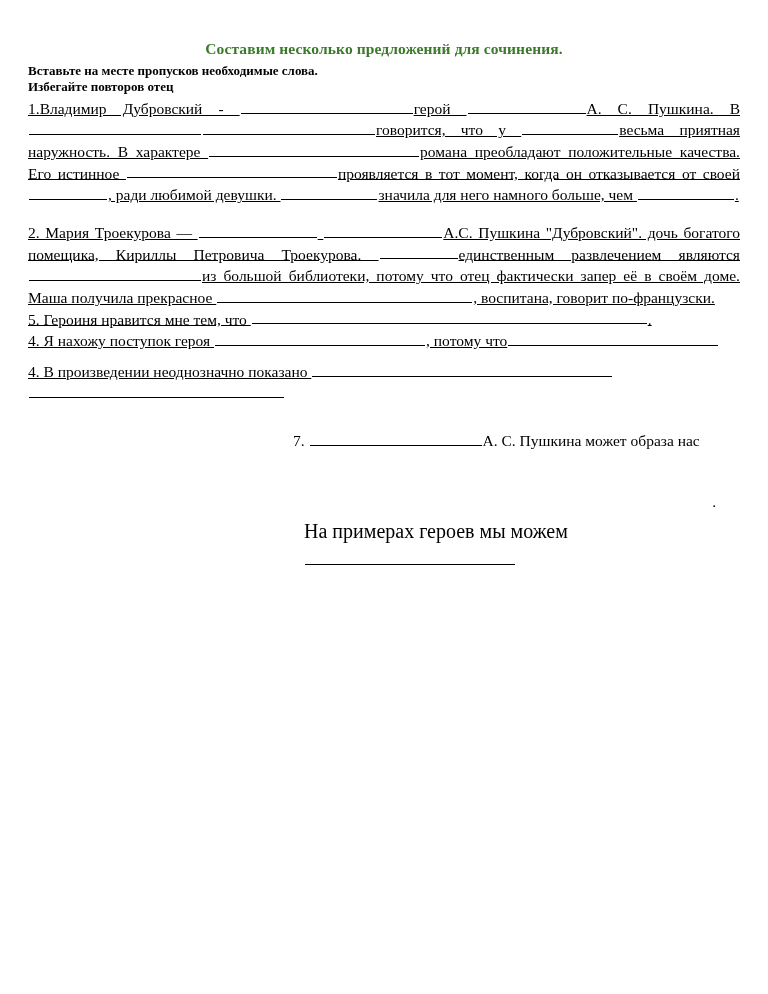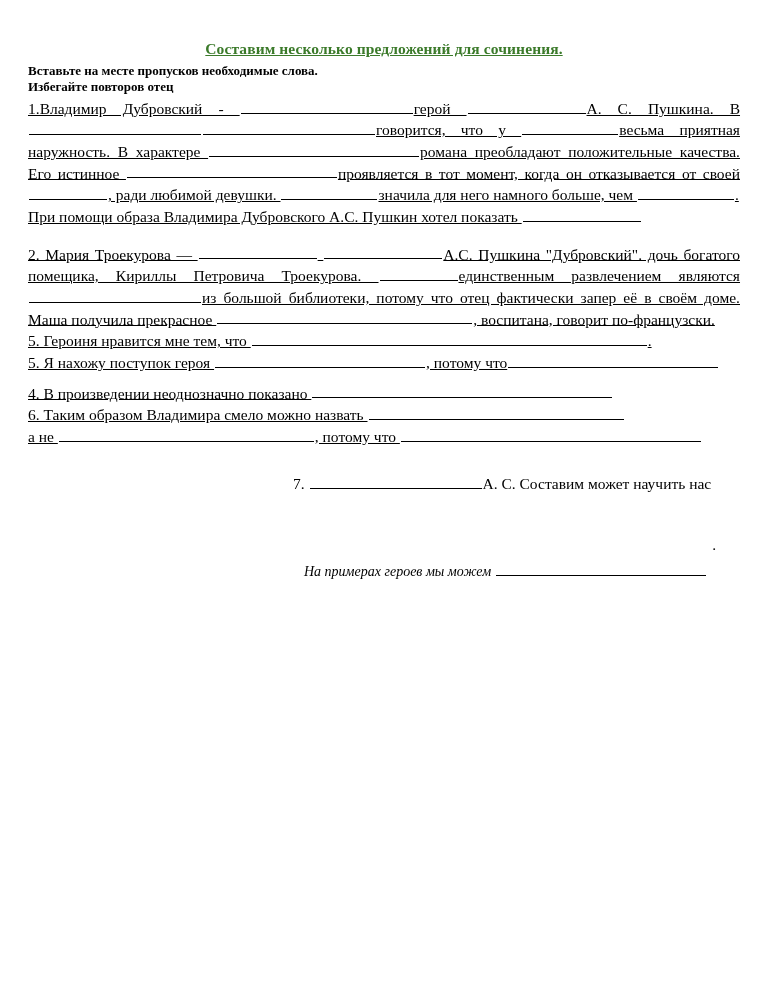--- a/index.html
+++ b/index.html
@@ -22,21 +22,20 @@
     padding: 40px 28px 0 28px;
   }
   .doc-title {
     text-align: center;
     color: #3b7a2a;
     font-weight: bold;
     font-size: 15.5px;
     letter-spacing: 0.1px;
     margin: 0 0 4px 0;
     line-height: 1.2;
-    text-decoration: underline;
   }
   .instruction {
     font-weight: bold;
     font-size: 13px;
     line-height: 1.28;
     margin: 2px 0 2px 0;
     text-align: justify;
     text-align-last: left;
   }
   .instruction .line2 {
@@ -78,77 +77,70 @@
     line-height: 1.35;
   }
   .dot-right {
     text-align: right;
     padding-right: 24px;
     font-size: 15.5px;
     line-height: 1;
   }
   .final-line {
     padding-left: 276px;
-    font-size: 14px;
+    font-size: 20px;
     line-height: 1.35;
-    font-style: italic;
   }
 </style>
 </head>
 <body>
 
 <div class="page">
 
   <div class="doc-title">Составим несколько предложений для сочинения.</div>
 
   <div class="instruction">
     <span>Вставьте на месте пропусков необходимые слова.</span>
     <span class="line2">Избегайте повторов отец</span>
   </div>
 
   <div class="para just-all">
     <span>1.Владимир Дубровский - </span><span class="blank b-2xl"></span><span>герой </span><span class="blank b-l"></span><span>А. С. Пушкина. В </span><span class="blank b-2xl"></span><span class="blank b-2xl"></span><span>говорится, что у </span><span class="blank b-m"></span><span>весьма приятная наружность. В характере </span><span class="blank b-3xl"></span><span>романа преобладают положительные качества. Его истинное </span><span class="blank b-3xl"></span><span>проявляется в тот момент, когда он отказывается от своей </span><span class="blank b-s"></span><span>, ради любимой девушки. </span><span class="blank b-m"></span><span>значила для него намного больше, чем </span><span class="blank b-m"></span><span>.</span>
   </div>
 
-  <div class="para">
-    <span>При помощи образа Владимира Дубровского А.С. Пушкин хотел показать </span><span class="blank b-l"></span>
-  </div>
 
   <div class="spacer-md"></div>
 
   <div class="para just-all">
     <span>2. Мария Троекурова — </span><span class="blank b-l"></span><span> </span><span class="blank b-l"></span><span>А.С.   Пушкина   "Дубровский". дочь богатого помещика, Кириллы Петровича Троекурова. </span><span class="blank b-s"></span><span>единственным развлечением являются </span><span class="blank b-2xl"></span><span>из большой библиотеки, потому что отец фактически запер её в своём доме. Маша получила прекрасное </span><span class="blank b-4xl"></span><span>, воспитана, говорит по-французски.</span>
   </div>
 
   <div class="para">
     <span>5. Героиня нравится мне тем, что </span><span class="blank b-7xl"></span><span>.</span>
   </div>
 
   <div class="para">
-    <span>5. Я нахожу поступок героя </span><span class="blank b-3xl"></span><span>, потому что</span><span class="blank b-3xl"></span>
+    <span>4. Я нахожу поступок героя </span><span class="blank b-3xl"></span><span>, потому что</span><span class="blank b-3xl"></span>
   </div>
 
   <div class="spacer-sm"></div>
 
   <div class="para">
     <span>4. В произведении неоднозначно показано </span><span class="blank b-5xl"></span>
   </div>
 
   <div class="para">
-    <span>6. Таким образом Владимира смело можно назвать </span><span class="blank b-4xl"></span>
+    <span class="blank b-4xl"></span>
   </div>
 
-  <div class="para">
-    <span>а не </span><span class="blank b-4xl"></span><span>, потому что </span><span class="blank b-5xl"></span>
-  </div>
 
   <div class="spacer-lg"></div>
 
   <div class="q7">
-    <span>7. </span><span class="blank b-2xl"></span><span>А. С. Составим может научить нас</span>
+    <span>7. </span><span class="blank b-2xl"></span><span>А. С. Пушкина может образа нас</span>
   </div>
 
   <div class="spacer-lg"></div>
   <div class="spacer-md"></div>
 
   <div class="dot-right">.</div>
 
   <div class="spacer-sm"></div>
 
   <div class="final-line">

